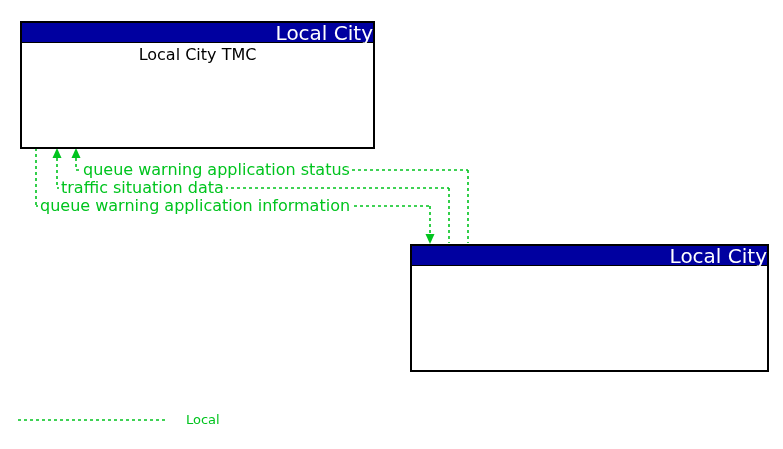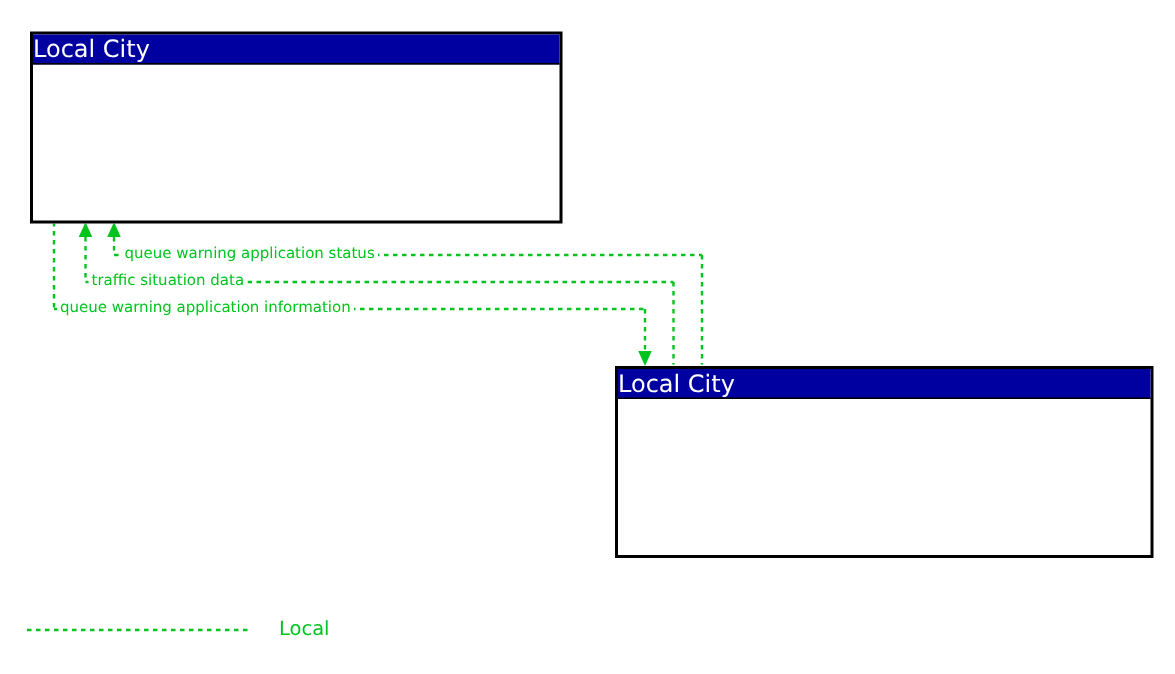--- a/index.html
+++ b/index.html
@@ -38,38 +38,38 @@
   .entity {
     position: absolute;
     border: 2px solid var(--box_border);
     background: #ffffff;
   }
   .entity-header {
     height: 20px;
     background: var(--header_bg);
     color: var(--header_text);
     border-bottom: 1px solid var(--box_border);
-    text-align: left;
-    font-size: 16px;
+    text-align: right;
+    font-size: 20px;
     line-height: 20px;
     white-space: nowrap;
   }
   .entity-title {
     color: var(--body_text);
     text-align: center;
     font-size: 16px;
     line-height: 19px;
     padding-top: 2px;
     white-space: nowrap;
   }
   .flow-label {
     position: absolute;
     color: var(--flow_green);
     background: var(--canvas_bg);
-    font-size: 10px;
+    font-size: 16px;
     line-height: 15px;
     padding: 0 2px;
     white-space: nowrap;
     text-align: center;
   }
   .legend-label {
     position: absolute;
     color: var(--flow_green);
     font-size: 13px;
     line-height: 15px;
@@ -102,20 +102,21 @@
     <line x1="36" y1="148" x2="36" y2="206"></line>
     <line x1="36" y1="206" x2="430" y2="206"></line>
     <line x1="430" y1="206" x2="430" y2="235"></line>
     <polygon points="430,244 425.5,234 434.5,234"></polygon>
 
     <line x1="18" y1="420" x2="165" y2="420"></line>
   </svg>
 
   <div class="entity" id="box-tmc">
     <div class="entity-header">Local City</div>
+    <div class="entity-title">Local City TMC</div>
   </div>
 
   <div class="entity" id="box-queue">
     <div class="entity-header">Local City</div>
   </div>
 
   <span class="flow-label" id="label-status">queue warning application status</span>
   <span class="flow-label" id="label-traffic">traffic situation data</span>
   <span class="flow-label" id="label-info">queue warning application information</span>
 

